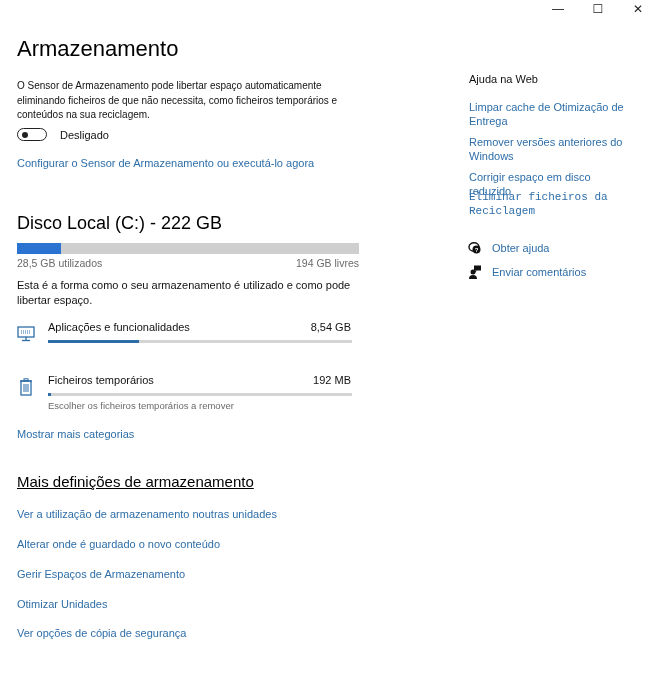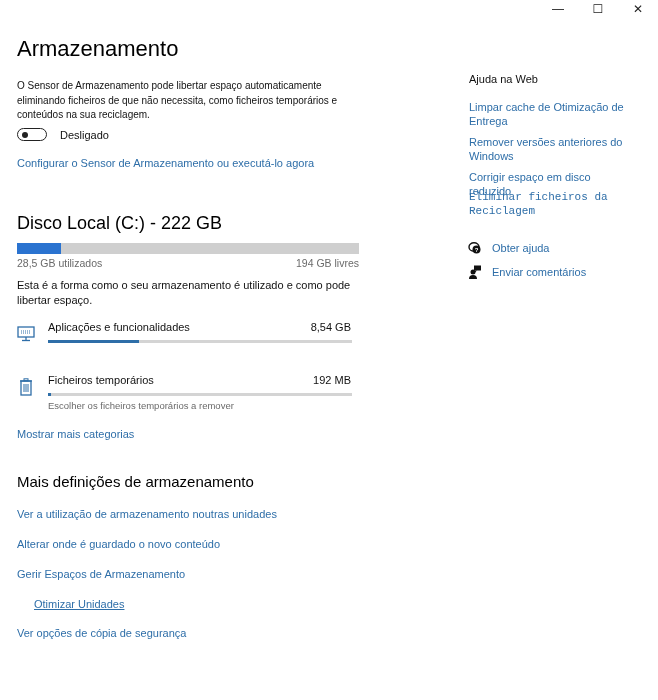--- a/index.html
+++ b/index.html
@@ -8,21 +8,21 @@
   .win-btn { width: 40px; height: 18px; display: flex; align-items: center; justify-content: center; font-size: 12px; color: #222; cursor: default; }
   .h1 { position: absolute; left: 17px; top: 36px; font-size: 22px; font-weight: normal; color: #000; margin: 0; }
   .desc { position: absolute; left: 17px; top: 79px; width: 340px; font-size: 10px; line-height: 14.5px; color: #111; }
   .toggle-row { position: absolute; left: 17px; top: 128px; display: flex; align-items: center; }
   .toggle { width: 30px; height: 13px; border: 1.5px solid #222; border-radius: 9px; position: relative; box-sizing: border-box; }
   .toggle .knob { position: absolute; left: 4px; top: 2.5px; width: 6px; height: 6px; border-radius: 50%; background: #222; }
   .toggle-label { margin-left: 13px; font-size: 11px; color: #111; }
   .link { color: #2e6ea8; font-size: 11px; cursor: pointer; text-decoration: none; text-align: center; }
   .abs { position: absolute; }
   .h2 { font-size: 18px; color: #000; }
-  .h3 { font-size: 15px; color: #000; }
+  .h3 { font-size: 15px; color: #000; text-decoration: underline; }
   .bar { position: absolute; background: #cfcfcf; }
   .bar .fill { height: 100%; background: #2a73d0; }
   .small-gray { font-size: 10.5px; color: #6a6a6a; }
   .text11 { font-size: 11px; color: #111; line-height: 14.5px; }
   .cat-title { font-size: 11px; color: #111; }
   .cat-size { font-size: 11px; color: #111; text-align: right; }
   .cat-bar { position: absolute; height: 3px; background: #d4d4d4; }
   .cat-bar .fill { height: 100%; background: #2e6ea8; }
   .cat-sub { font-size: 9.5px; color: #6a6a6a; }
   .side-title { font-size: 11px; color: #111; }
@@ -100,21 +100,21 @@
   </div>
   <div class="abs cat-sub" style="left:31px; top:27px;">Escolher os ficheiros temporários a remover</div>
 </div>
 
 <a class="link abs" style="left:17px; top:428px;">Mostrar mais categorias</a>
 
 <div class="abs h3" style="left:17px; top:473px;">Mais definições de armazenamento</div>
 <a class="link abs" style="left:17px; top:508px;">Ver a utilização de armazenamento noutras unidades</a>
 <a class="link abs" style="left:17px; top:538px;">Alterar onde é guardado o novo conteúdo</a>
 <a class="link abs" style="left:17px; top:568px;">Gerir Espaços de Armazenamento</a>
-<a class="link abs" style="left:34px; top:598px;text-decoration:underline;">Otimizar Unidades</a>
+<a class="link abs" style="left:17px; top:598px;">Otimizar Unidades</a>
 <a class="link abs" style="left:17px; top:627px;">Ver opções de cópia de segurança</a>
 
 <div class="abs side-title" style="left:469px; top:73px;">Ajuda na Web</div>
 <div class="abs side-link" style="left:469px; top:100px;">Limpar cache de Otimização de Entrega</div>
 <div class="abs side-link" style="left:469px; top:135px;">Remover versões anteriores do Windows</div>
 <div class="abs side-link" style="left:469px; top:170px;">Corrigir espaço em disco reduzido</div>
 <div class="abs side-link" style="left:469px; top:190px;font-family:Liberation Mono, monospace;">Eliminar ficheiros da Reciclagem</div>
 
 <div class="abs help-row" style="left:468px; top:241px;">
   <svg class="help-icon" viewBox="0 0 14 14">

